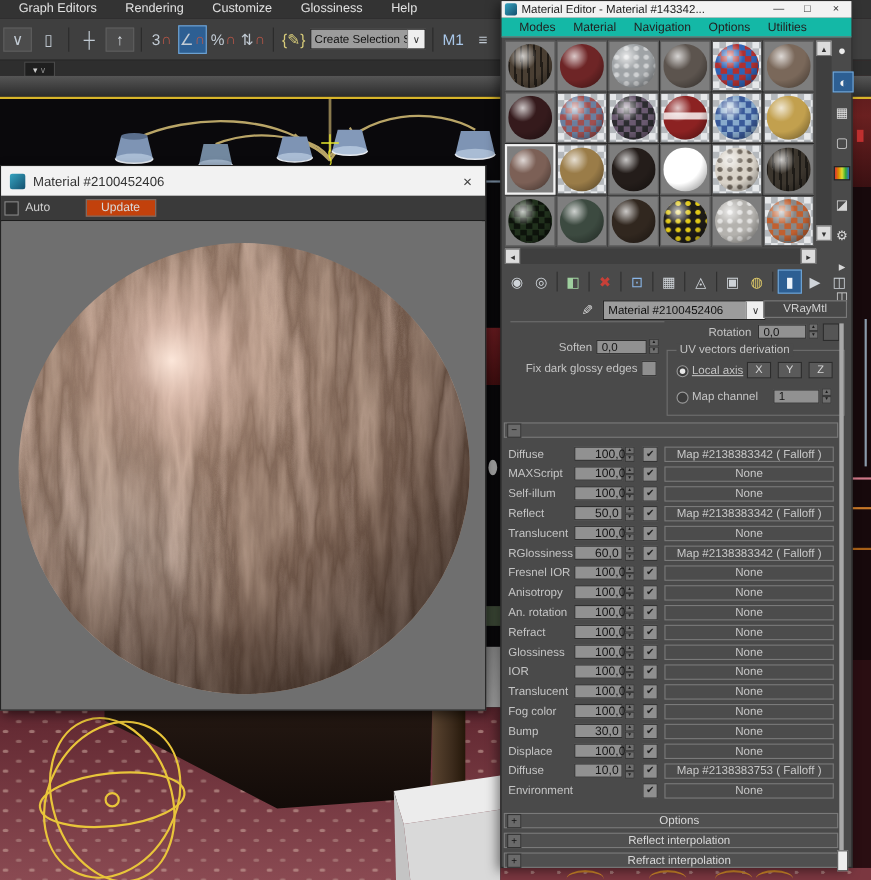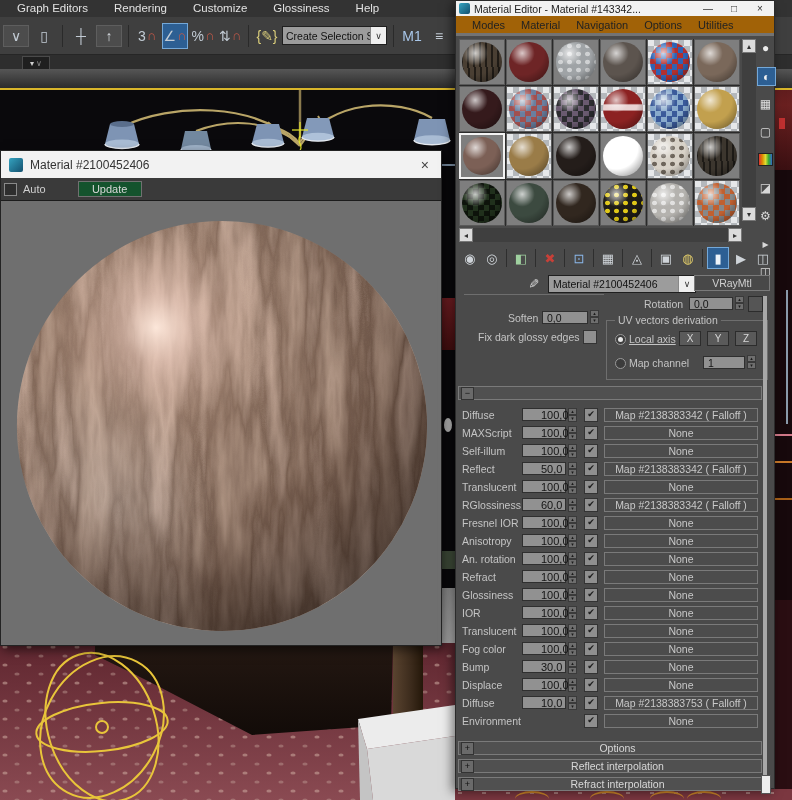--- a/index.html
+++ b/index.html
@@ -35,31 +35,31 @@
   
   #preview-window{left:0;top:150px;width:440px;height:494px;z-index:5;position:absolute;border:1px solid #232323;
     box-shadow:3px 4px 10px rgba(0,0,0,.55);background:#707070;}
   .pv-title{height:27px;background:#f2f2f2;display:flex;align-items:center;padding:0 8px;gap:7px;}
   .logo{width:14px;height:14px;background:linear-gradient(135deg,#35a3c0,#14506e);border-radius:2px;flex:none;}
   .pv-title-text{font-size:12px;color:#333;flex:1;}
   .pv-close{color:#444;font-size:14px;padding:0 4px;}
   .pv-strip{height:22px;background:#3a3a3a;border-bottom:1px solid #1c1c1c;display:flex;align-items:center;gap:6px;padding-left:3px;}
   .pv-check{width:11px;height:11px;background:#2e2e2e;border:1px solid #8a8a8a;}
   .pv-auto{color:#cfcfcf;font-size:11px;}
-  .pv-update{margin-left:26px;width:64px;height:16px;background:#14532d;border:1px solid #707070;color:#d8d8d8;font-size:11px;
+  .pv-update{margin-left:26px;width:64px;height:16px;background:#c2410c;border:1px solid #707070;color:#d8d8d8;font-size:11px;
     font-family:"Liberation Sans",sans-serif;padding:0;line-height:13px;}
   .pv-area{height:443px;position:relative;overflow:hidden;}
   
   #mat-editor{left:455px;top:0;width:320px;height:789px;z-index:6;position:absolute;background:#4a4a4a;
     border:1px solid #2b2b2b;box-shadow:-3px 3px 10px rgba(0,0,0,.5);box-sizing:border-box;}
   .me-title{height:15px;background:#f2f2f2;display:flex;align-items:center;padding:0 3px;gap:4px;position:relative;}
   .me-title .logo{width:11px;height:11px;}
   .me-title-text{font-size:10.5px;color:#222;white-space:nowrap;overflow:hidden;flex:1;}
   .wbtn{width:22px;text-align:center;color:#333;font-size:10px;}
-  .me-menus{height:17px;background:#a16207;border-bottom:3px solid #737373;display:flex;align-items:center;padding-left:8px;gap:0;}
+  .me-menus{height:17px;background:#14b8a6;border-bottom:1px solid #737373;display:flex;align-items:center;padding-left:8px;gap:0;}
   .me-menu-item{font-size:11px;color:#222;padding:0 8px;}
   .me-body{position:relative;height:755px;}
   #thumb-grid{position:absolute;left:3px;top:3px;display:grid;grid-template-columns:repeat(6,46px);grid-auto-rows:46px;gap:1px;background:#2a2a2a;}
   .thumb{position:relative;background:#7e7e7e;border:1px solid #595959;box-sizing:border-box;}
   .thumb.checkerbg{background:repeating-conic-gradient(#b4b8bc 0% 25%, #e6e8ea 0% 50%);background-size:12px 12px;}
   .thumb.selected{border:2px solid #f2f2f2;}
   .tsphere{position:absolute;left:2px;top:2px;right:2px;bottom:2px;border-radius:50%;}
   .vscroll-btn,.hscroll-btn{position:absolute;width:14px;height:14px;background:#dcdcdc;border:1px solid #777;color:#333;
     font-size:8px;display:flex;align-items:center;justify-content:center;box-sizing:border-box;}
   .scrolltrack{position:absolute;background:#3f3f3f;}

